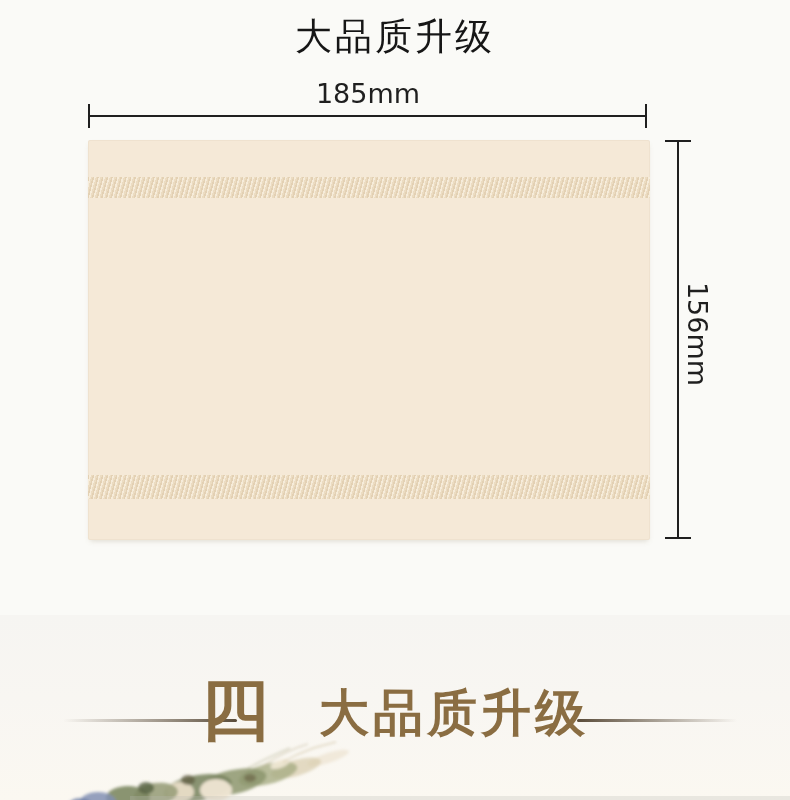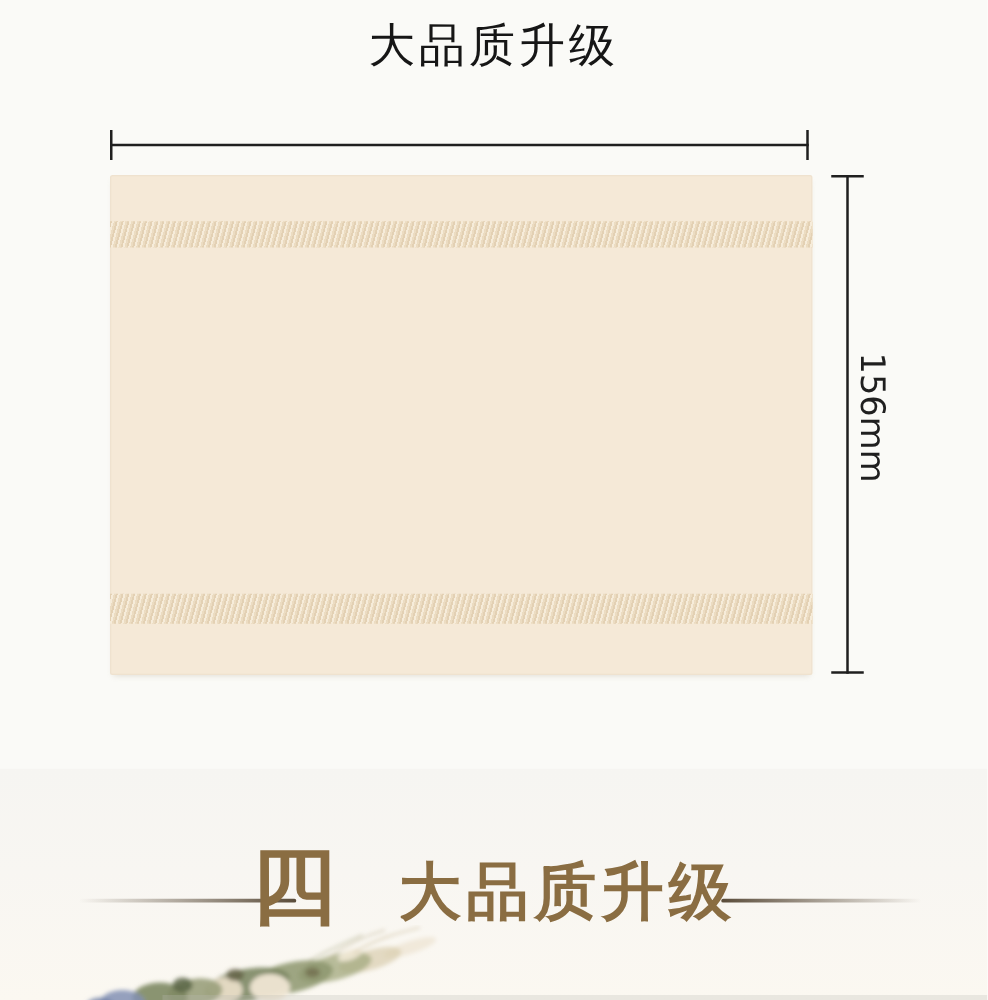--- a/index.html
+++ b/index.html
@@ -154,20 +154,21 @@
     background: rgba(188, 188, 178, 0.28);
   }
 </style>
 </head>
 <body>
 
 <div class="page">
 
   <div class="size-title">大品质升级</div>
 
+  <div class="width-label">185mm</div>
   <div class="dim dim-h-line"></div>
   <div class="dim dim-h-tick-l"></div>
   <div class="dim dim-h-tick-r"></div>
 
   <div class="tissue">
     <div class="emboss-band top"></div>
     <div class="emboss-band bottom"></div>
   </div>
 
   <div class="dim dim-v-line"></div>

